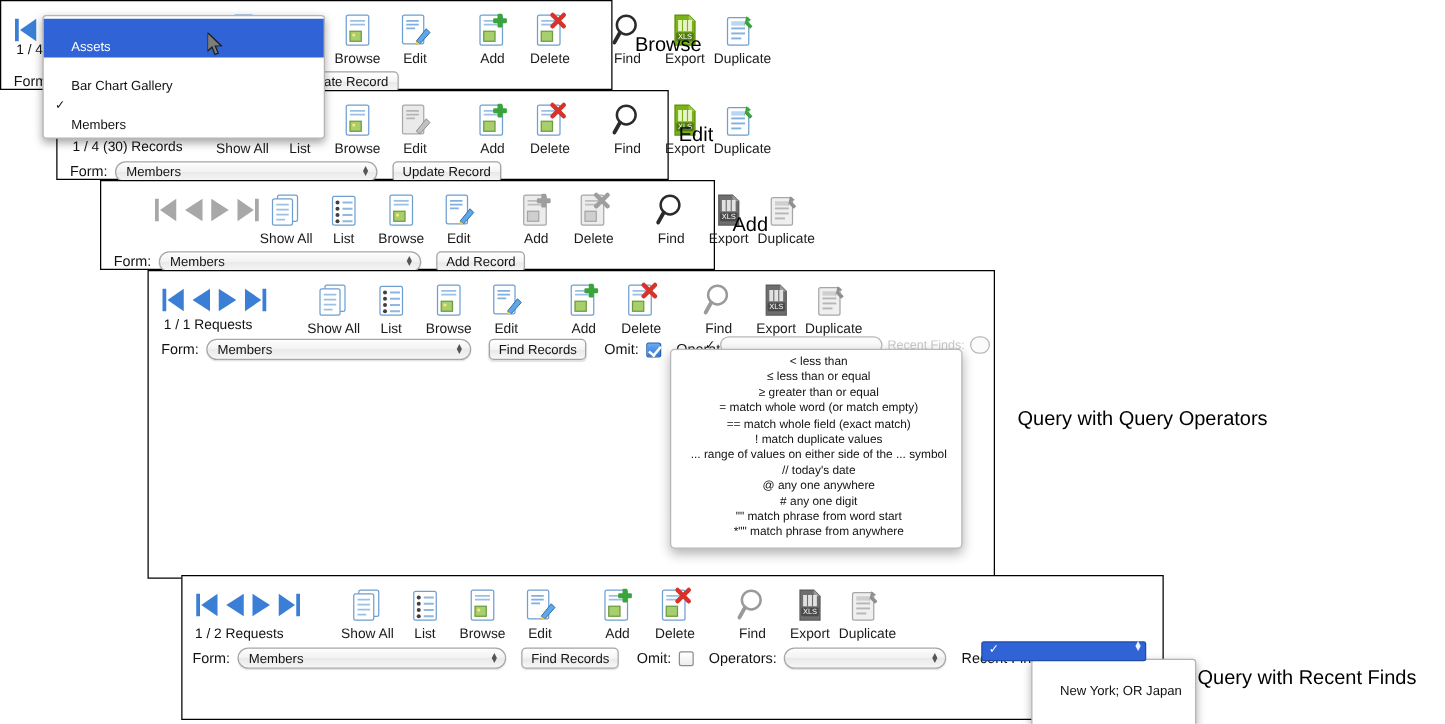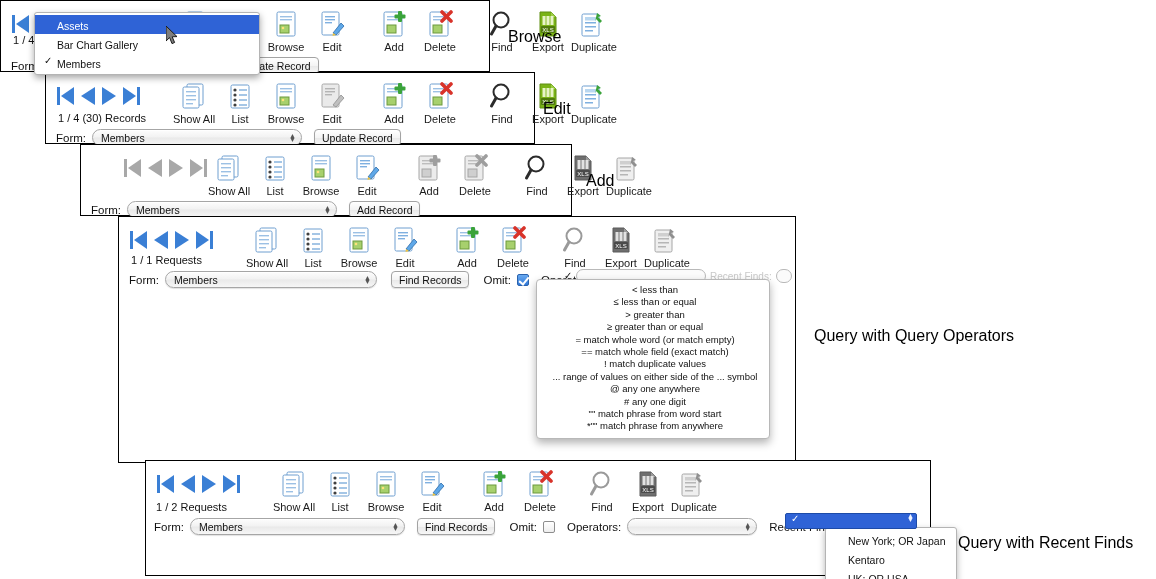--- a/index.html
+++ b/index.html
@@ -74,21 +74,21 @@
 
   
   .menu{
     position:absolute;background:#ffffff;
     border:1px solid #b4b4b4;border-radius:3px;
     box-shadow:0 3px 7px rgba(0,0,0,.35);
     padding:2px 0;z-index:50;
   }
   .menu .mi{
     font-size:10.5px;color:#111;line-height:15px;height:15px;
-    padding:4px 16px 0 22px;white-space:nowrap;position:relative;
+    padding:16px 16px 0 22px;white-space:nowrap;position:relative;
   }
   .menu .mi.sel{background:#2f63d6;color:#ffffff;}
   .menu .mi .tick{position:absolute;left:9px;top:0;font-size:10px;}
 
   .oplist{
     position:absolute;background:#ffffff;
     border:1px solid #b8b8b8;border-radius:4px;
     box-shadow:0 4px 9px rgba(0,0,0,.3);
     z-index:40;padding:4px 0 5px 0;
   }
@@ -906,26 +906,26 @@
       <div style="width:12px;"></div>
       <span class="flabel">Operators:</span>
     </div>
   </div>
 </div>
 
 <div class="hl-bar" style="left:558px;top:269px;width:228px;height:13px;background:transparent;"></div>
 <div class="oplist" style="left:536px;top:279px;width:232px;text-align:center;">
   <div class="oi">&lt; less than</div>
   <div class="oi">≤ less than or equal</div>
-  <div class="oi">&gt; greater than</div>
   <div class="oi">≥ greater than or equal</div>
   <div class="oi">= match whole word (or match empty)</div>
   <div class="oi">== match whole field (exact match)</div>
   <div class="oi">! match duplicate values</div>
   <div class="oi">... range of values on either side of the ... symbol</div>
+  <div class="oi">// today's date</div>
   <div class="oi">@ any one anywhere</div>
   <div class="oi"># any one digit</div>
   <div class="oi">"" match phrase from word start</div>
   <div class="oi">*"" match phrase from anywhere</div>
 </div>
 
 <span style="position:absolute;left:564px;top:270px;font-size:10px;color:#111;z-index:45;">✓</span>
 <div class="fieldbox" style="left:576px;top:269px;width:130px;height:14px;z-index:30;"></div>
 <span style="position:absolute;left:710px;top:271px;font-size:10px;color:#c9c9c9;z-index:30;">Recent Finds:</span>
 <div class="fieldbox" style="left:776px;top:269px;width:16px;height:14px;z-index:30;"></div>

